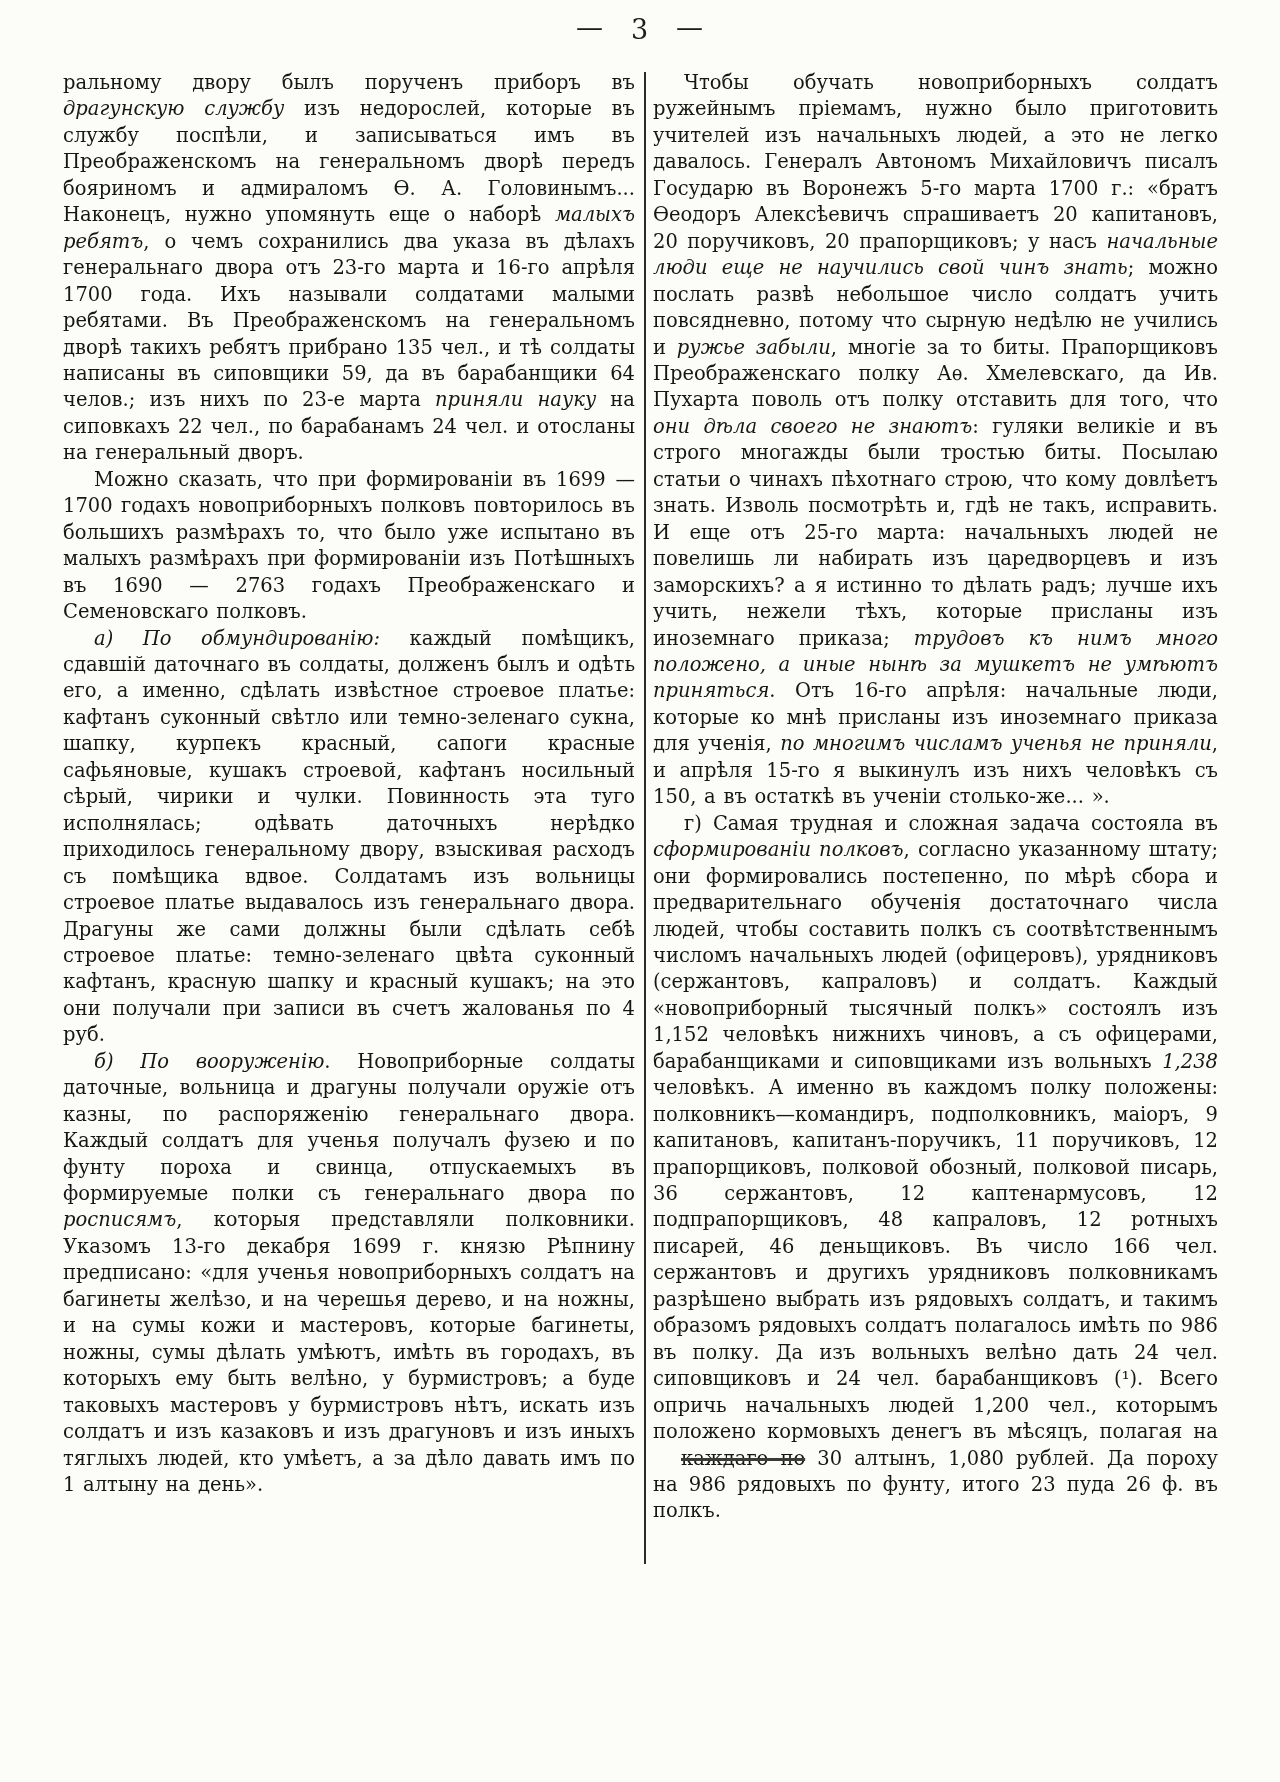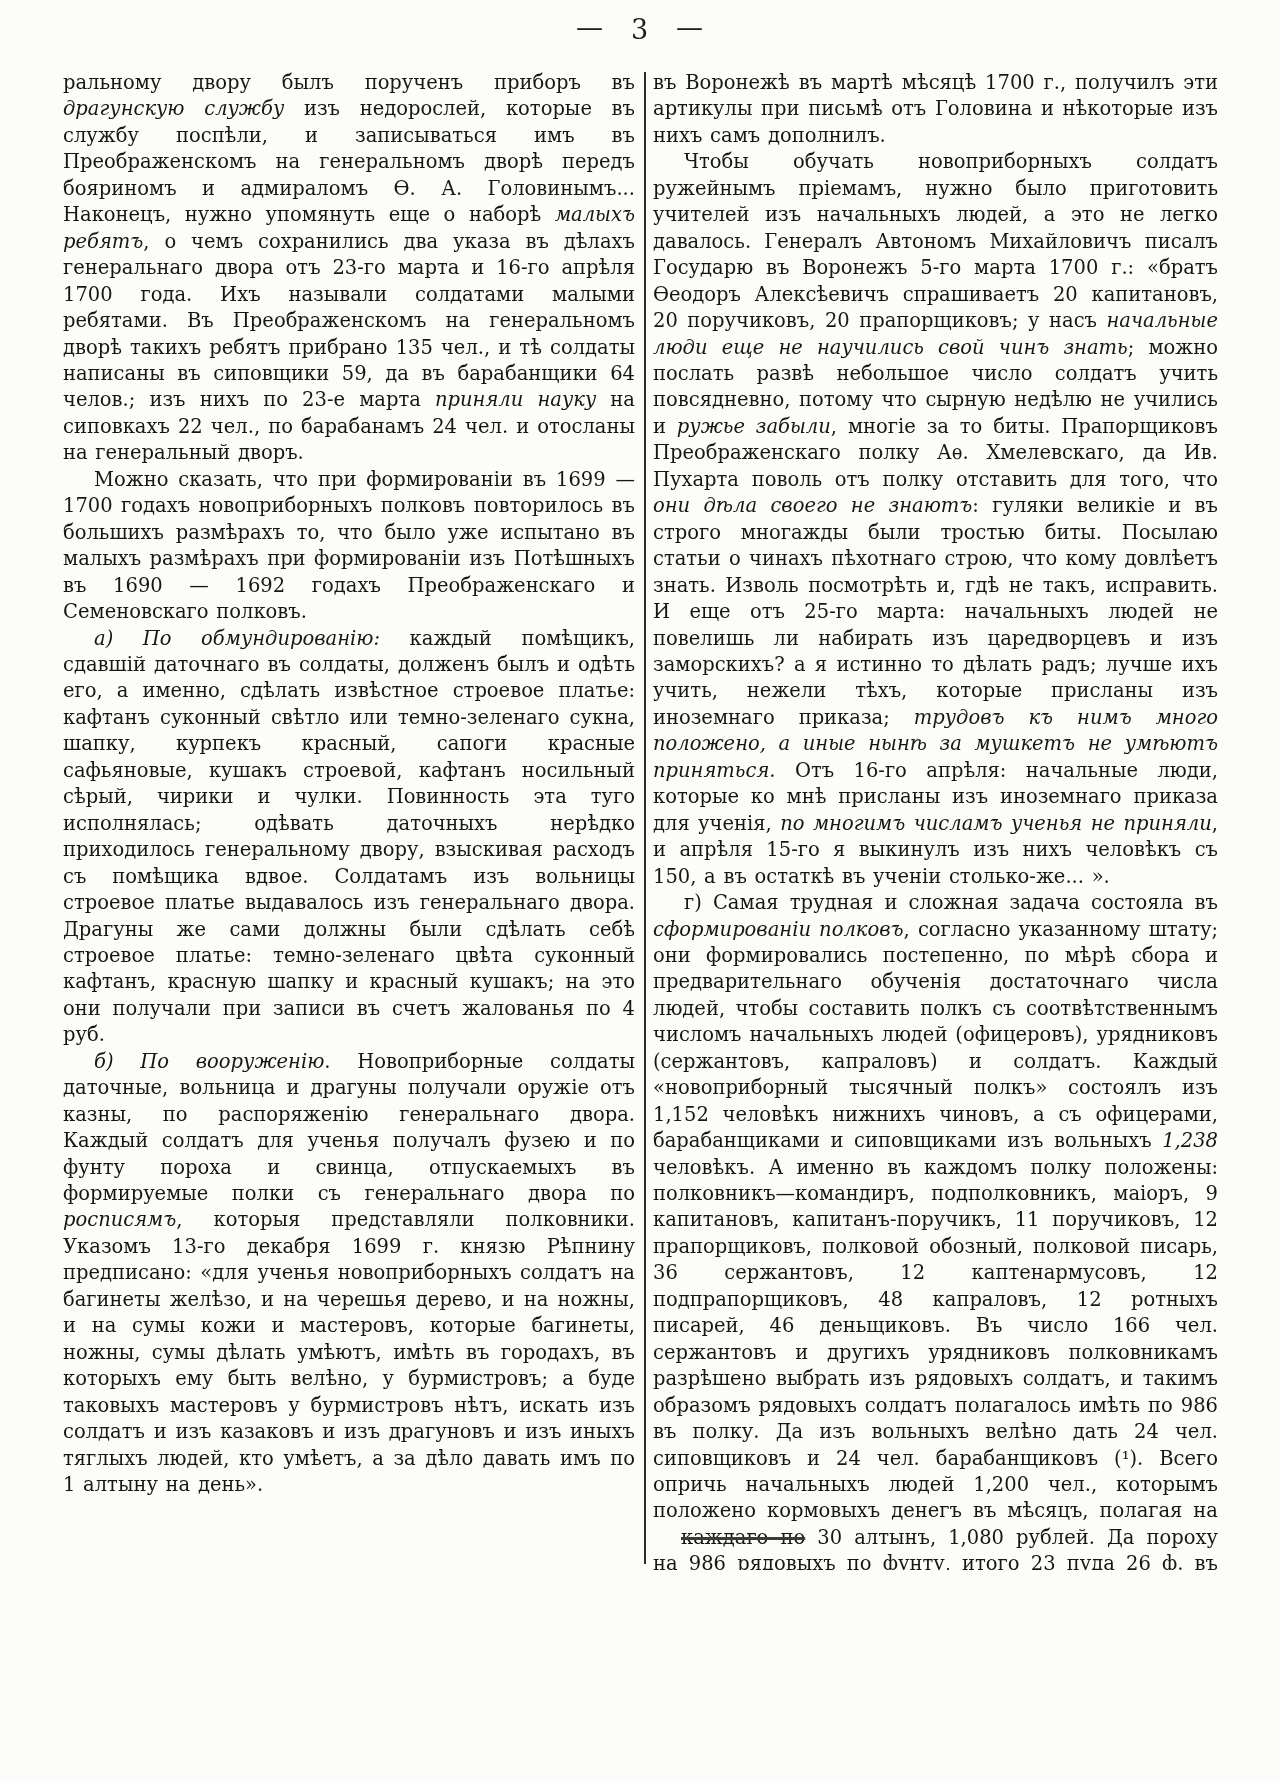--- a/index.html
+++ b/index.html
@@ -88,30 +88,29 @@
 <div class="page">
 
   <div class="page-number">
     <span class="dash">—</span><span>3</span><span class="dash">—</span>
   </div>
 
   <div class="body-area">
 
     <div class="column col-left">
         <p class="para"><span>ральному двору былъ порученъ приборъ въ </span><span class="it">драгунскую службу</span><span> изъ недорослей, которые въ службу поспѣли, и записываться имъ въ Преображенскомъ на генеральномъ дворѣ передъ бояриномъ и адмираломъ Ѳ. А. Головинымъ... Наконецъ, нужно упомянуть еще о наборѣ </span><span class="it">малыхъ ребятъ</span><span>, о чемъ сохранились два указа въ дѣлахъ генеральнаго двора отъ 23-го марта и 16-го апрѣля 1700 года. Ихъ называли солдатами малыми ребятами. Въ Преображенскомъ на генеральномъ дворѣ такихъ ребятъ прибрано 135 чел., и тѣ солдаты написаны въ сиповщики 59, да въ барабанщики 64 челов.; изъ нихъ по 23-е марта </span><span class="it">приняли науку</span><span> на сиповкахъ 22 чел., по барабанамъ 24 чел. и отосланы на генеральный дворъ.</span></p>
-        <p class="para indent"><span>Можно сказать, что при формированіи въ 1699 — 1700 годахъ новоприборныхъ полковъ повторилось въ большихъ размѣрахъ то, что было уже испытано въ малыхъ размѣрахъ при формированіи изъ Потѣшныхъ въ 1690 — 1692 годахъ Преображенскаго и Семеновскаго полковъ.</span></p>
+        <p class="para indent"><span>Можно сказать, что при формированіи въ 1699 — 1700 годахъ новоприборныхъ полковъ повторилось въ большихъ размѣрахъ то, что было уже испытано въ малыхъ размѣрахъ при формированіи изъ Потѣшныхъ въ 1690 — 2763 годахъ Преображенскаго и Семеновскаго полковъ.</span></p>
         <p class="para indent"><span class="pencil-mark">/</span><span class="it">а) По обмундированію:</span><span> каждый помѣщикъ, сдавшій даточнаго въ солдаты, долженъ былъ и одѣть его, а именно, сдѣлать извѣстное строевое платье: кафтанъ суконный свѣтло или темно-зеленаго сукна, шапку, курпекъ красный, сапоги красные сафьяновые, кушакъ строевой, кафтанъ носильный сѣрый, чирики и чулки. Повинность эта туго исполнялась; одѣвать даточныхъ нерѣдко приходилось генеральному двору, взыскивая расходъ съ помѣщика вдвое. Солдатамъ изъ вольницы строевое платье выдавалось изъ генеральнаго двора. Драгуны же сами должны были сдѣлать себѣ строевое платье: темно-зеленаго цвѣта суконный кафтанъ, красную шапку и красный кушакъ; на это они получали при записи въ счетъ жалованья по 4 руб.</span></p>
         <p class="para indent"><span class="pencil-mark">ı</span><span class="it">б) По вооруженію</span><span>. Новоприборные солдаты даточные, вольница и драгуны получали оружіе отъ казны, по распоряженію генеральнаго двора. Каждый солдатъ для ученья получалъ фузею и по фунту пороха и свинца, отпускаемыхъ въ формируемые полки съ генеральнаго двора по </span><span class="it">росписямъ</span><span>, которыя представляли полковники. Указомъ 13-го декабря 1699 г. князю Рѣпнину предписано: «для ученья новоприборныхъ солдатъ на багинеты желѣзо, и на черешья дерево, и на ножны, и на сумы кожи и мастеровъ, которые багинеты, ножны, сумы дѣлать умѣютъ, имѣть въ городахъ, въ которыхъ ему быть велѣно, у бурмистровъ; а буде таковыхъ мастеровъ у бурмистровъ нѣтъ, искать изъ солдатъ и изъ казаковъ и изъ драгуновъ и изъ иныхъ тяглыхъ людей, кто умѣетъ, а за дѣло давать имъ по 1 алтыну на день».</span></p>
       </div>
 
     <div class="divider"></div>
 
     <div class="column col-right">
       <div>
-          <p class="para"><span>въ Воронежѣ въ мартѣ мѣсяцѣ 1700 г., получилъ эти артикулы при письмѣ отъ Головина и нѣкоторые изъ нихъ самъ дополнилъ.</span></p>
           <p class="para indent"><span>Чтобы обучать новоприборныхъ солдатъ ружейнымъ пріемамъ, нужно было приготовить учителей изъ начальныхъ людей, а это не легко давалось. Генералъ Автономъ Михайловичъ писалъ Государю въ Воронежъ 5-го марта 1700 г.: «братъ Ѳеодоръ Алексѣевичъ спрашиваетъ 20 капитановъ, 20 поручиковъ, 20 прапорщиковъ; у насъ </span><span class="it">начальные люди еще не научились свой чинъ знать</span><span>; можно послать развѣ небольшое число солдатъ учить повсядневно, потому что сырную недѣлю не учились и </span><span class="it">ружье забыли</span><span>, многіе за то биты. Прапорщиковъ Преображенскаго полку Аѳ. Хмелевскаго, да Ив. Пухарта поволь отъ полку отставить для того, что </span><span class="it">они дѣла своего не знаютъ</span><span>: гуляки великіе и въ строго многажды были тростью биты. Посылаю статьи о чинахъ пѣхотнаго строю, что кому довлѣетъ знать. Изволь посмотрѣть и, гдѣ не такъ, исправить. И еще отъ 25-го марта: начальныхъ людей не повелишь ли набирать изъ царедворцевъ и изъ заморскихъ? а я истинно то дѣлать радъ; лучше ихъ учить, нежели тѣхъ, которые присланы изъ иноземнаго приказа; </span><span class="it">трудовъ къ нимъ много положено, а иные нынѣ за мушкетъ не умѣютъ приняться</span><span>. Отъ 16-го апрѣля: начальные люди, которые ко мнѣ присланы изъ иноземнаго приказа для ученія, </span><span class="it">по многимъ числамъ ученья не приняли</span><span>, и апрѣля 15-го я выкинулъ изъ нихъ человѣкъ съ 150, а въ остаткѣ въ ученіи столько-же... ».</span></p>
           <p class="para indent"><span class="pencil-mark">\</span><span>г) Самая трудная и сложная задача состояла въ </span><span class="it">сформированіи полковъ</span><span>, согласно указанному штату; они формировались постепенно, по мѣрѣ сбора и предварительнаго обученія достаточнаго числа людей, чтобы составить полкъ съ соотвѣтственнымъ числомъ начальныхъ людей (офицеровъ), урядниковъ (сержантовъ, капраловъ) и солдатъ. Каждый «новоприборный тысячный полкъ» состоялъ изъ 1,152 человѣкъ нижнихъ чиновъ, а съ офицерами, барабанщиками и сиповщиками изъ вольныхъ </span><span class="it">1,238</span><span> человѣкъ. А именно въ каждомъ полку положены: полковникъ—командиръ, подполковникъ, маіоръ, 9 капитановъ, капитанъ-поручикъ, 11 поручиковъ, 12 прапорщиковъ, полковой обозный, полковой писарь, 36 сержантовъ, 12 каптенармусовъ, 12 подпрапорщиковъ, 48 капраловъ, 12 ротныхъ писарей, 46 деньщиковъ. Въ число 166 чел. сержантовъ и другихъ урядниковъ полковникамъ разрѣшено выбрать изъ рядовыхъ солдатъ, и такимъ образомъ рядовыхъ солдатъ полагалось имѣть по 986 въ полку. Да изъ вольныхъ велѣно дать 24 чел. сиповщиковъ и 24 чел. барабанщиковъ (¹). Всего опричь начальныхъ людей 1,200 чел., которымъ положено кормовыхъ денегъ въ мѣсяцъ, полагая на </span><span class="strike">каждаго по</span><span> 30 алтынъ, 1,080 рублей. Да пороху на 986 рядовыхъ по фунту, итого 23 пуда 26 ф. въ полкъ.</span></p>
         </div>
 
     </div>
 
   </div>
 </div>
 
 </body></html>

